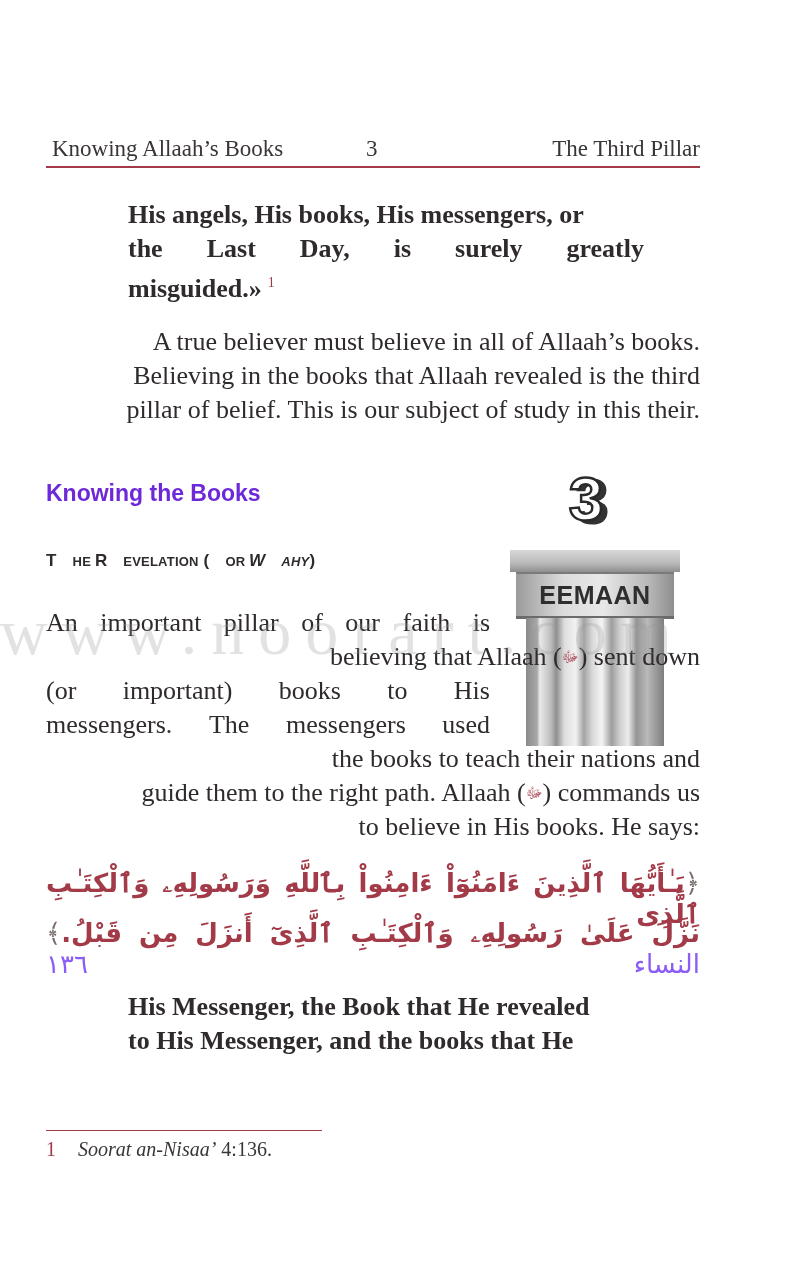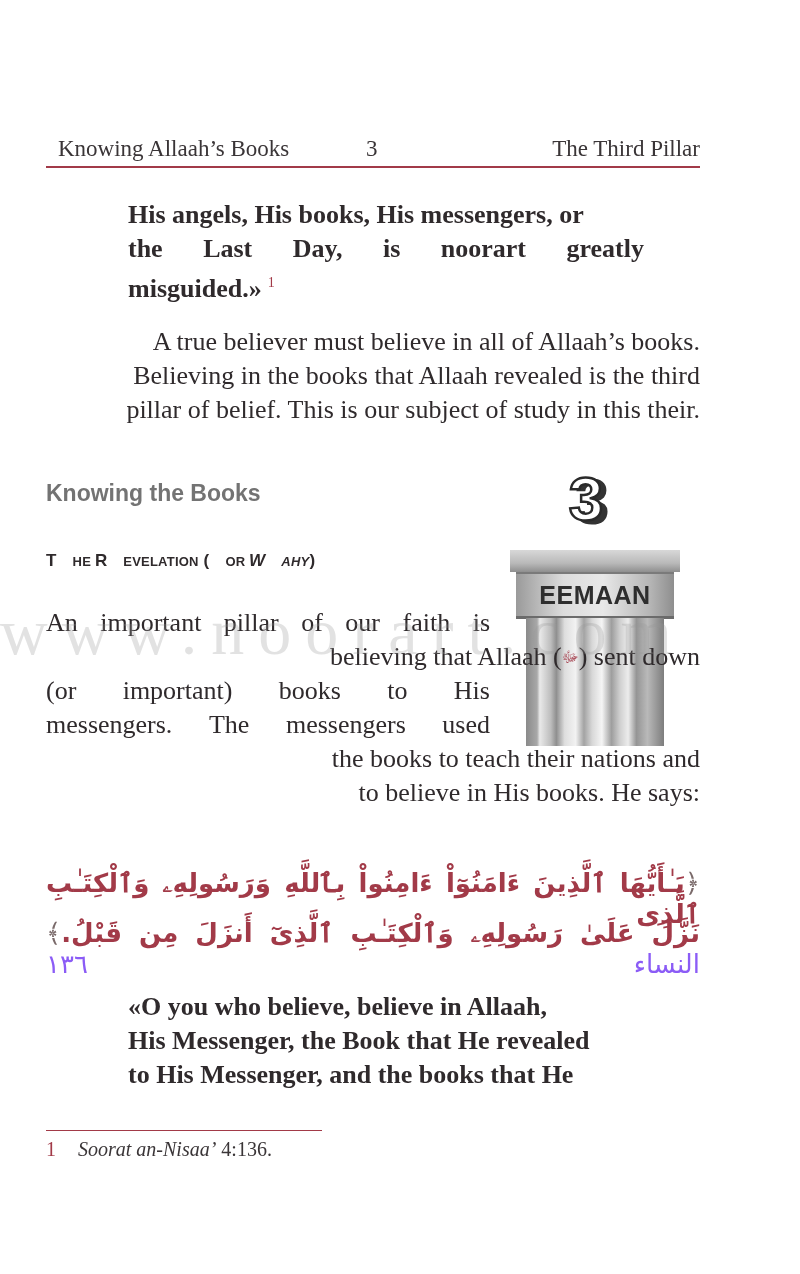--- a/index.html
+++ b/index.html
@@ -37,21 +37,21 @@
     .run-header {
       position: absolute;
       left: 46px;
       top: 136px;
       width: 654px;
       height: 30px;
       font-family: "Liberation Serif", serif;
       font-size: 23px;
       color: #3a3537;
     }
-    .run-header .left { position: absolute; left: 12px; top: 0; }
+    .run-header .left { position: absolute; left: 6px; top: 0; }
     .run-header .num { position: absolute; left: 320px; top: 0; }
     .run-header .right { position: absolute; right: 0; top: 0; }
     .header-rule {
       position: absolute;
       left: 46px;
       top: 166px;
       width: 654px;
       height: 2px;
       background: #a23a48;
     }
@@ -95,21 +95,21 @@
     .p1 .line { display: block; white-space: nowrap; }
     .p1 .indent { padding-left: 30px; }
     
     .section-heading {
       position: absolute;
       left: 46px;
       top: 480px;
       font-family: "Liberation Sans", sans-serif;
       font-weight: bold;
       font-size: 23px;
-      color: #737373;
+      color: #6d28d9;
     }
     .sub-heading {
       position: absolute;
       left: 46px;
       top: 551px;
       font-family: "Liberation Sans", sans-serif;
       font-weight: bold;
       font-size: 17px;
       color: #2f2a2c;
       letter-spacing: 0.2px;
@@ -249,21 +249,21 @@
   </div>
   <div class="header-rule"></div>
 
   <div class="bold-quote q1">
     <span class="l">His angels, His books, His messengers, or</span>
     <span class="l justify-line">
       <span>the</span>
       <span>Last</span>
       <span>Day,</span>
       <span>is</span>
-      <span>noorart</span>
+      <span>surely</span>
       <span>greatly</span>
     </span>
     <span class="l"><span>misguided.»</span><sup class="fn-ref">1</sup></span>
   </div>
 
   <div class="para p1">
     <span class="line indent">A true believer must believe in all of Allaah’s books.</span>
     <span class="line">Believing in the books that Allaah revealed is the third</span>
     <span class="line">pillar of belief. This is our subject of study in this their.</span>
   </div>
@@ -302,30 +302,30 @@
       <span>to</span>
       <span>His</span>
     </span>
     <span class="line just">
       <span>messengers.</span>
       <span>The</span>
       <span>messengers</span>
       <span>used</span>
     </span>
     <span class="line">the books to teach their nations and</span>
+    <span class="line"><span>guide them to the right path. Allaah (</span><span class="honorific">ﷻ</span><span>) commands us</span></span>
     <span class="line">to believe in His books. He says:</span>
   </div>
 
   <div class="watermark">www.noorart.com</div>
 
   <div class="arabic ar1"><span class="bracket">﴿</span><span>يَـٰأَيُّهَا ٱلَّذِينَ ءَامَنُوٓاْ ءَامِنُواْ بِٱللَّهِ وَرَسُولِهِۦ وَٱلْكِتَـٰبِ ٱلَّذِى</span></div>
   <div class="arabic ar2"><span>نَزَّلَ عَلَىٰ رَسُولِهِۦ وَٱلْكِتَـٰبِ ٱلَّذِىٓ أَنزَلَ مِن قَبْلُ.</span><span class="bracket">﴾</span> <span class="ar-ref">النساء ١٣٦</span></div>
 
   <div class="bold-quote q2">
-    <span class="l">«O you who believe, believe in Allaah,</span>
     <span class="l">His Messenger, the Book that He revealed</span>
     <span class="l">to His Messenger, and the books that He</span>
   </div>
 
   <div class="fn-rule"></div>
   <div class="footnote"><span class="fn-num">1</span><span class="fn-src">Soorat an-Nisaa’</span><span> 4:136.</span></div>
 
 </div>
 
 </body></html>

